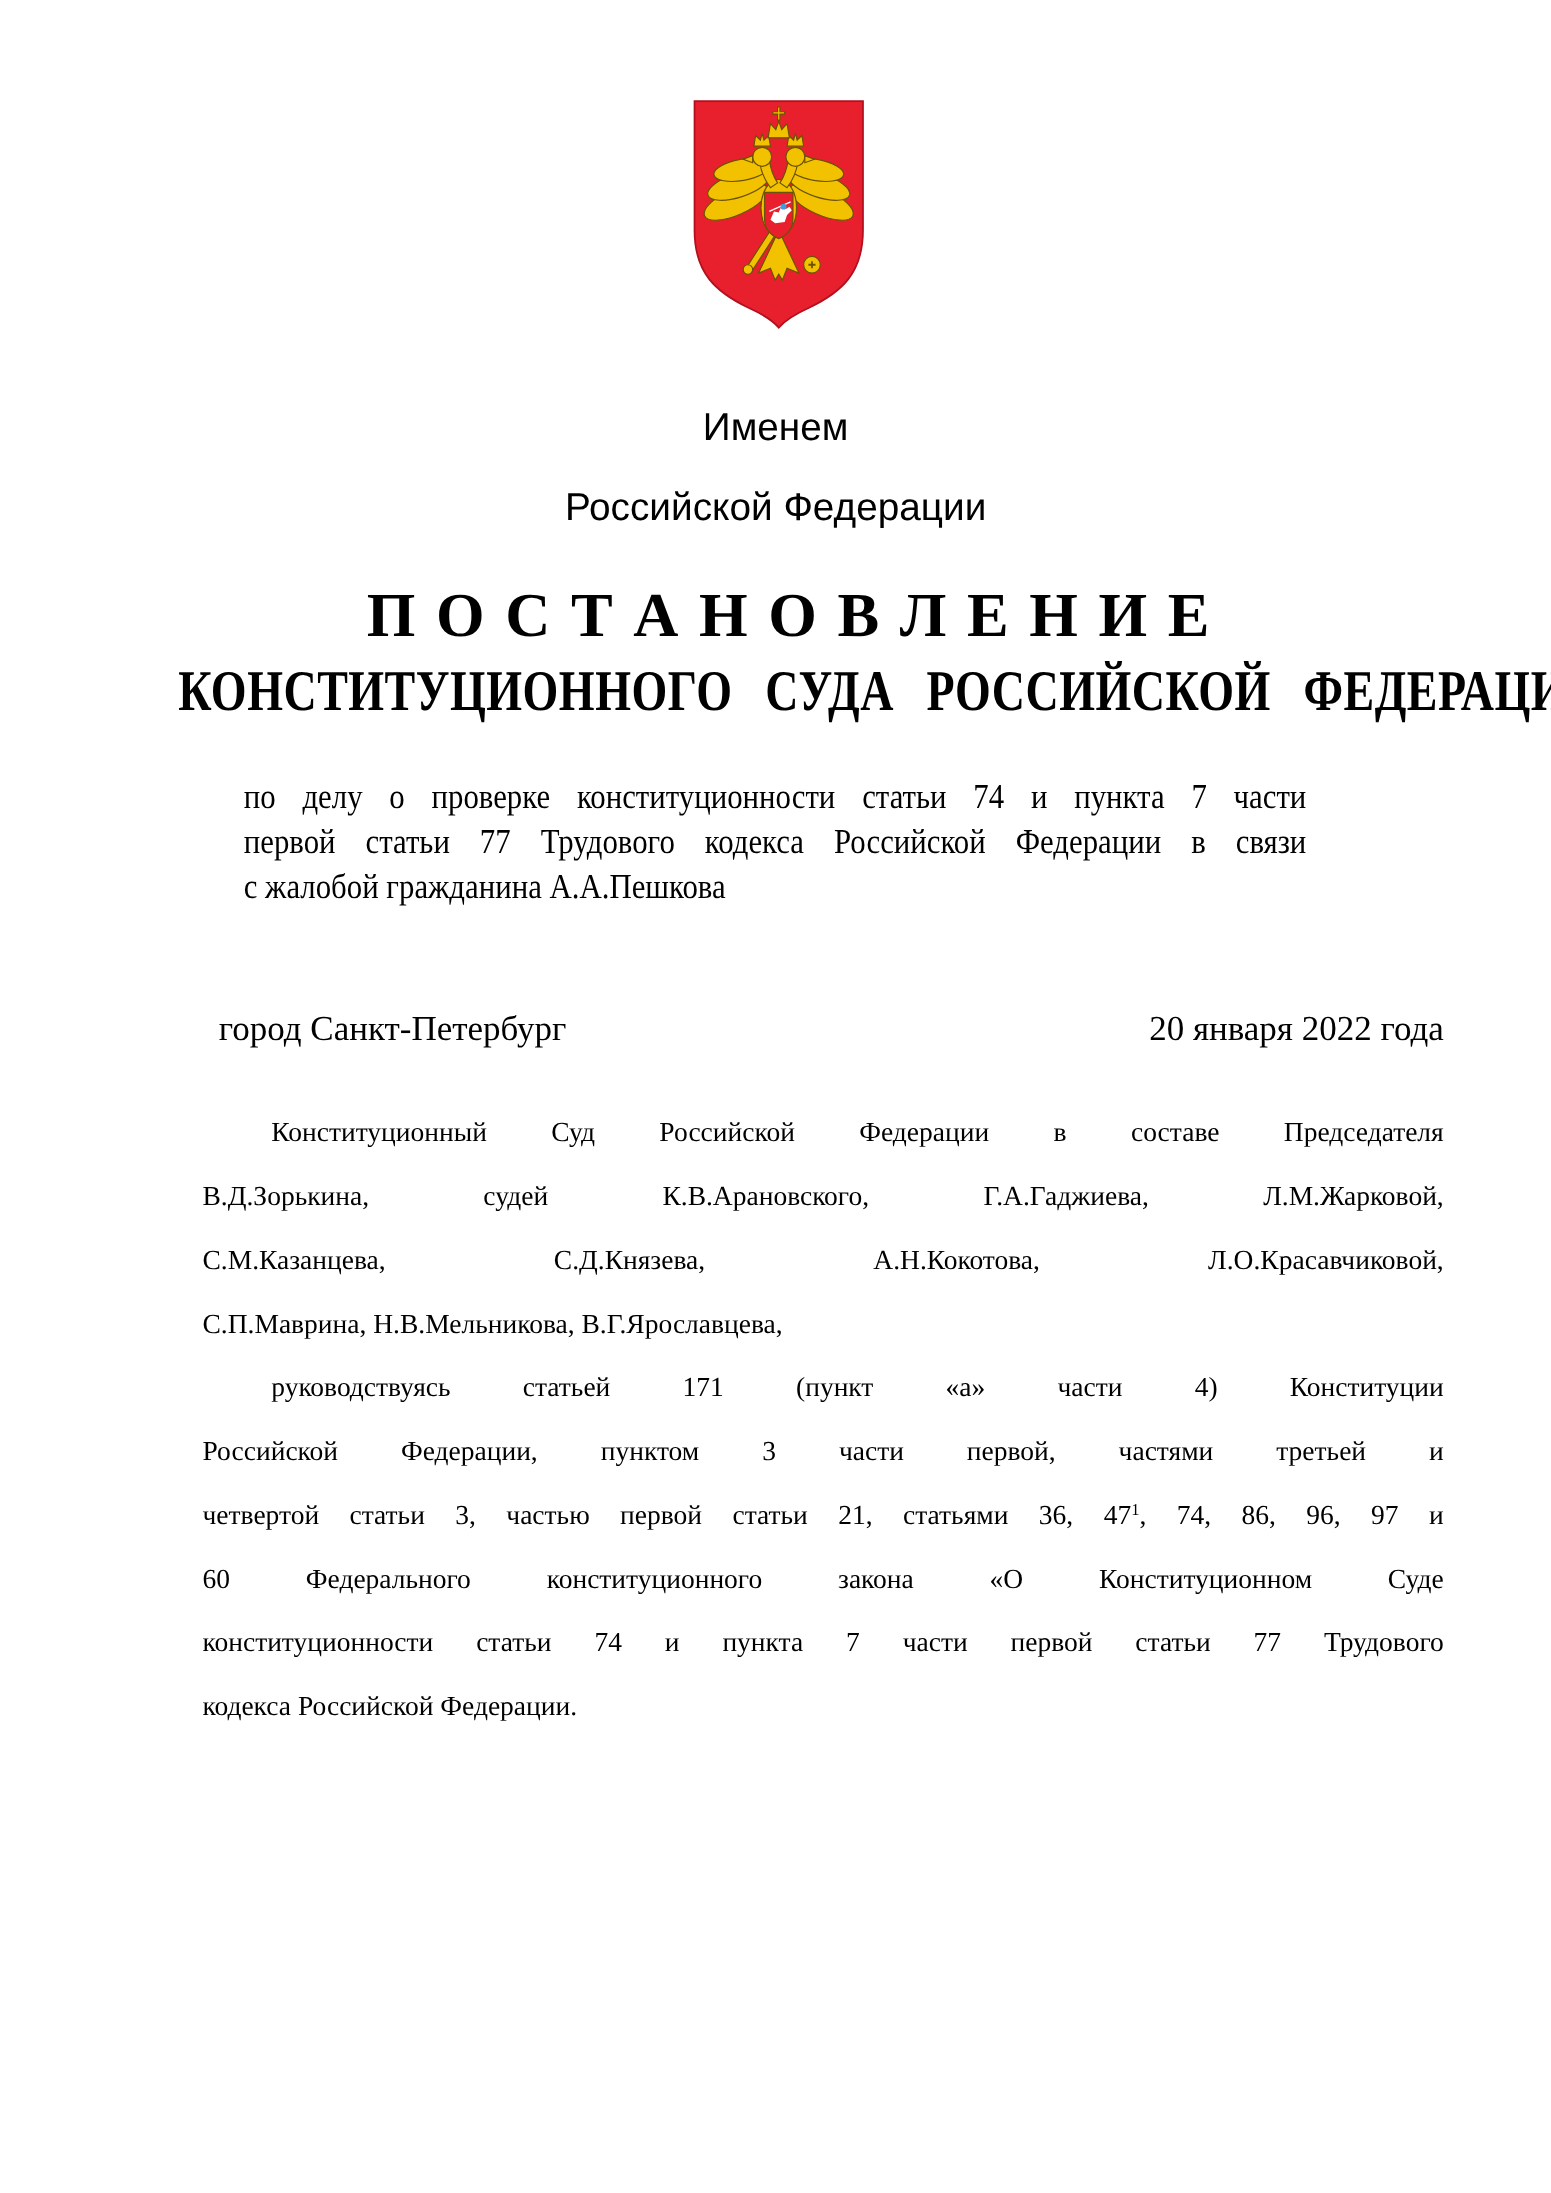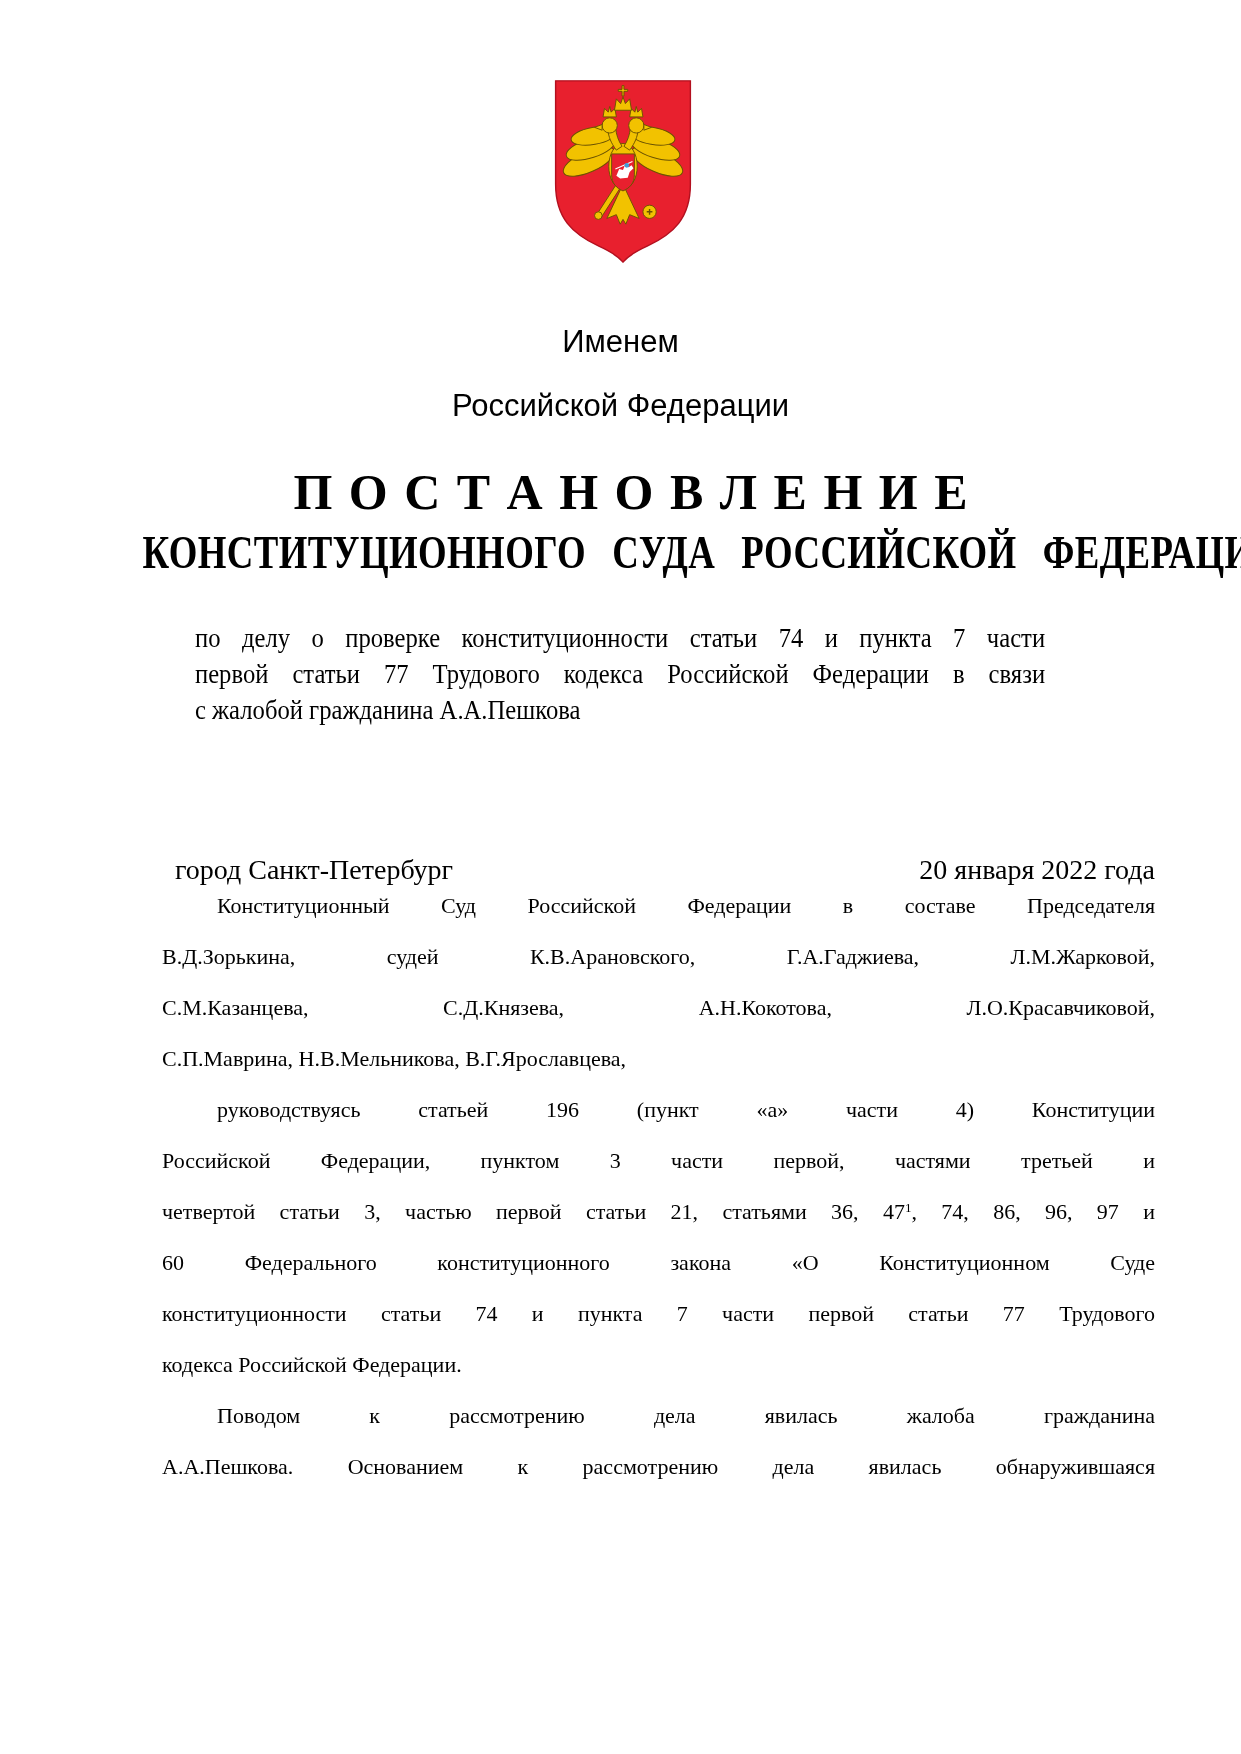--- a/index.html
+++ b/index.html
@@ -22,21 +22,21 @@
   
   .subtitle-wrap{left:0; width:1241px; top:528px; text-align:center; line-height:50px;}
   .subtitle-inner{display:inline-block; font-size:46px; font-weight:700;
     transform:scaleX(0.80); transform-origin:center top; white-space:nowrap;
     word-spacing:0.45em; letter-spacing:0.5px;}
   
   .case-subject{left:195px; top:620px; width:966px; font-size:28px; line-height:36px;
     transform:scaleX(0.88); transform-origin:left top;}
   
   .dateline{left:162px; top:802px; width:993px; font-size:28px; line-height:44px;
-    display:flex; justify-content:space-between;margin-top:46px;}
+    display:flex; justify-content:space-between;}
   .dateline .city{padding-left:13px;}
   
   .body-text{left:162px; top:880px; width:993px; font-size:22px; line-height:51px;}
   .tline{text-align:left;}
   .jl{text-align:justify; text-align-last:justify;}
   .ind{padding-left:55px;}
   sup{font-size:0.6em; line-height:0; vertical-align:baseline; position:relative; top:-0.55em;}
 </style>
 </head>
 <body>
@@ -105,28 +105,24 @@
   </div>
 
   <div class="abs body-text">
       <div>
         <div class="tline jl ind"><span>Конституционный Суд Российской Федерации в составе Председателя</span></div>
         <div class="tline jl"><span>В.Д.Зорькина, судей К.В.Арановского, Г.А.Гаджиева, Л.М.Жарковой,</span></div>
         <div class="tline jl"><span>С.М.Казанцева, С.Д.Князева, А.Н.Кокотова, Л.О.Красавчиковой,</span></div>
         <div class="tline"><span>С.П.Маврина, Н.В.Мельникова, В.Г.Ярославцева,</span></div>
       </div>
       <div>
-        <div class="tline jl ind"><span>руководствуясь статьей 196 (пункт «а» части 4) Конституции</span></div>
+        <div class="tline jl ind"><span>руководствуясь статьей 171 (пункт «а» части 4) Конституции</span></div>
         <div class="tline jl"><span>Российской Федерации, пунктом 3 части первой, частями третьей и</span></div>
         <div class="tline jl"><span>четвертой статьи 3, частью первой статьи 21, статьями 36, 47</span><sup>1</sup><span>, 74, 86, 96, 97 и</span></div>
         <div class="tline jl"><span>60 Федерального конституционного закона «О Конституционном Суде</span></div>
       </div>
       <div>
         <div class="tline jl"><span>конституционности статьи 74 и пункта 7 части первой статьи 77 Трудового</span></div>
         <div class="tline"><span>кодекса Российской Федерации.</span></div>
       </div>
-      <div>
-        <div class="tline jl ind"><span>Поводом к рассмотрению дела явилась жалоба гражданина</span></div>
-        <div class="tline jl"><span>А.А.Пешкова. Основанием к рассмотрению дела явилась обнаружившаяся</span></div>
-      </div>
     </div>
 
 </div>
 
 </body></html>

